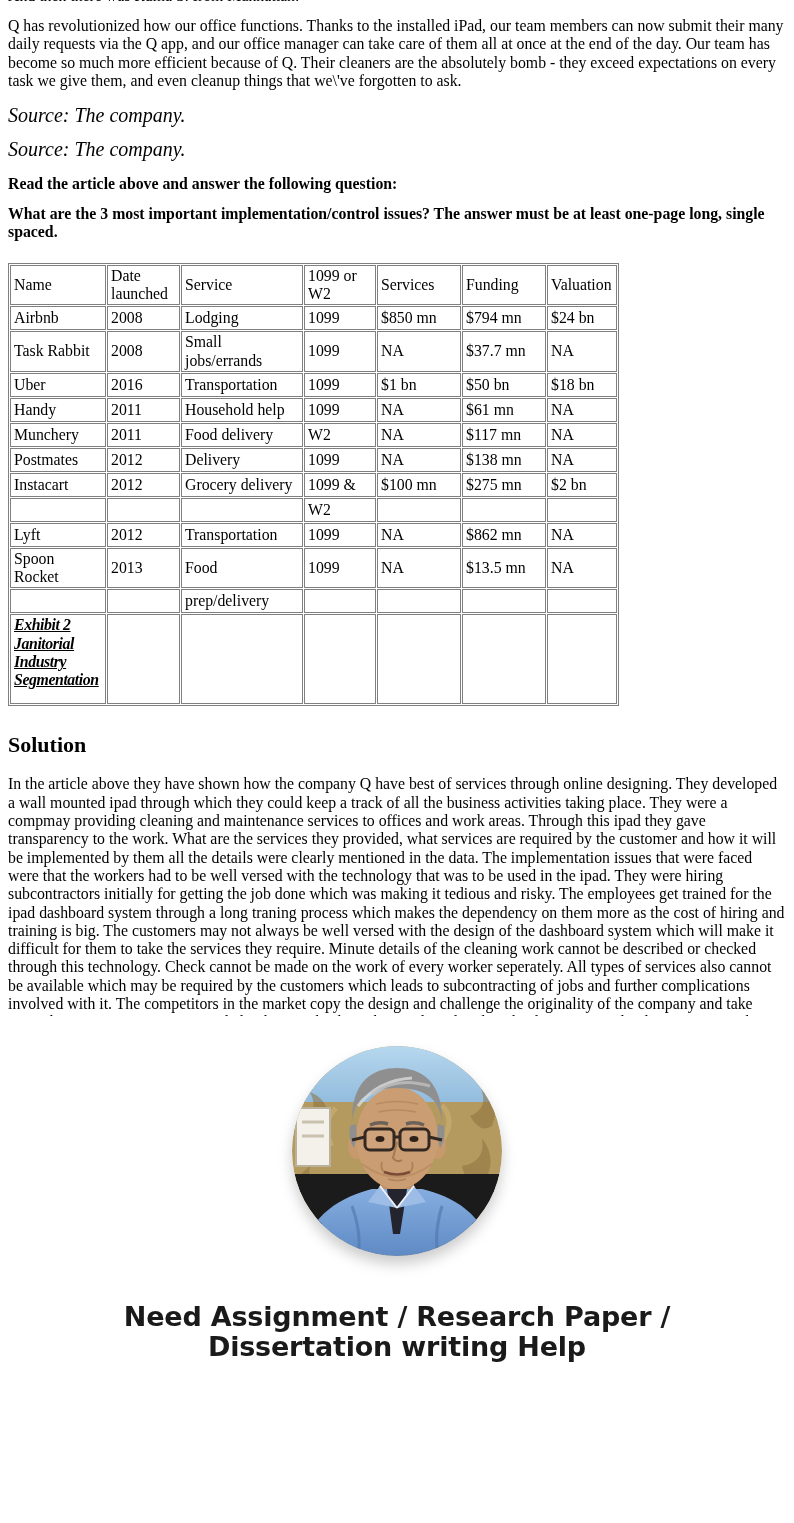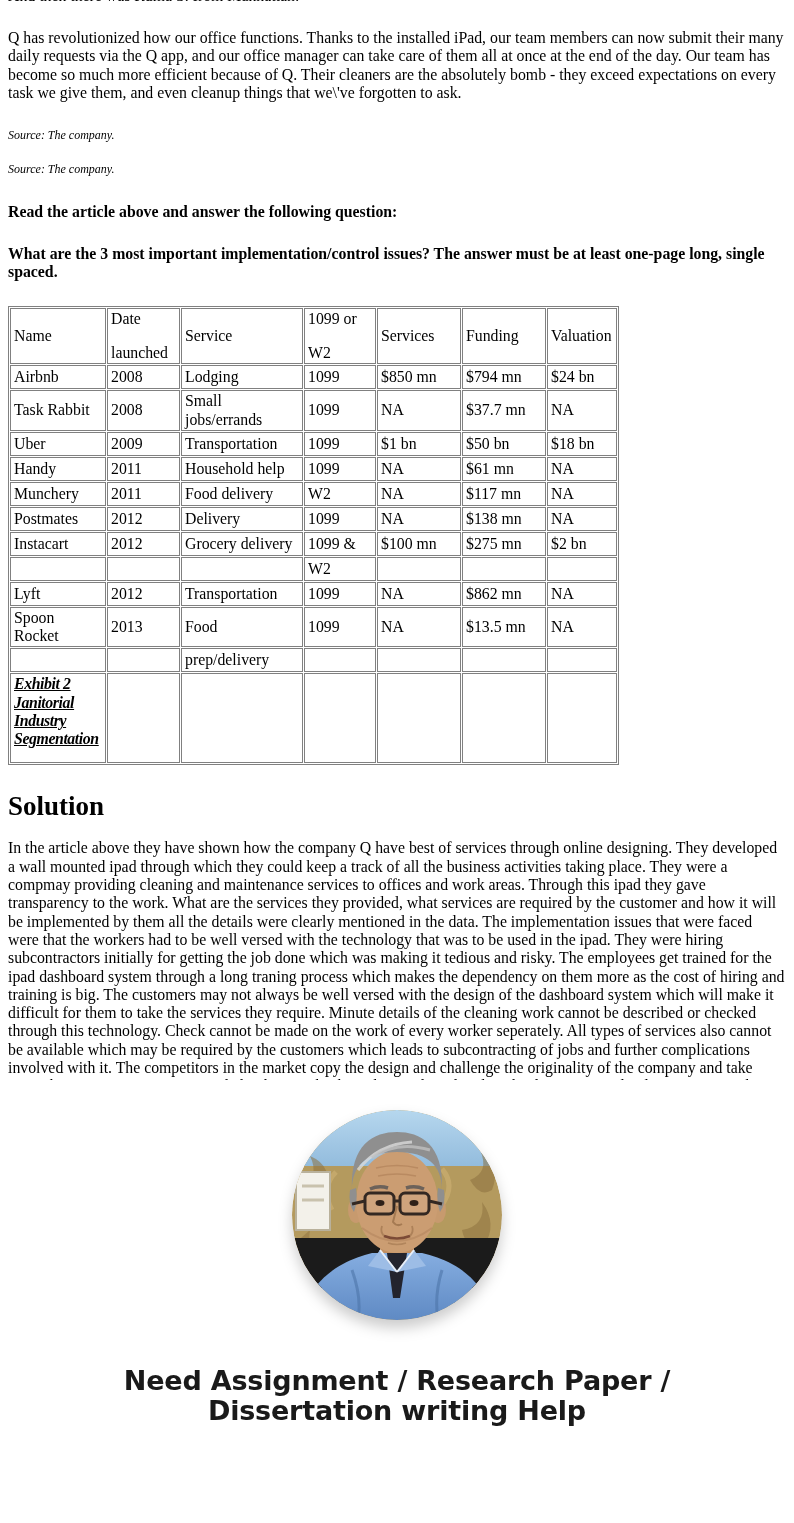--- a/index.html
+++ b/index.html
@@ -11,62 +11,62 @@
   }
   .page { padding: 0 8px; }
 
   
   .clip-top { height: 5px; overflow: hidden; }
   .clip-top p { margin: -13px 0 0 0; font-size: 15.8px; line-height: 18.3px; }
 
   p.body-text, p.src, p.exhibit, p.bold-text {
     font-size: 15.8px;
     line-height: 18.3px;
-    margin: 24px 0;
+    margin: 12px 0;
   }
   p.exhibit { font-weight: bold; font-style: italic; }
-  p.src-italic { font-style: italic; font-size: 12px; line-height: 18.3px; margin: 16px 0; }
+  p.src-italic { font-style: italic; font-size: 20px; line-height: 18.3px; margin: 16px 0; }
   p.bold-text { font-weight: bold; }
 
   
   table.services-table {
     border-collapse: separate;
     border-spacing: 1px;
     border: 1px solid var(--table-border, #7d7d7d);
     margin: 21px 0 0 0;
     font-size: 15.8px;
     line-height: 18.3px;
   }
   table.services-table th, table.services-table td {
     border: 1px solid var(--table-border, #8a8a8a);
     padding: 1px 3px;
     text-align: left;
     vertical-align: middle;
     height: 20px;
     overflow: hidden;
   }
   table.services-table th { font-weight: normal; vertical-align: middle; }
-  .hdr-line + .hdr-line { margin-top: 16px; }
+  .hdr-line + .hdr-line { }
   col.c0 { width: 96px; }
   col.c1 { width: 73px; }
   col.c2 { width: 122px; }
   col.c3 { width: 72px; }
   col.c4 { width: 84px; }
   col.c5 { width: 84px; }
   col.c6 { width: 70px; }
   tr.exhibit-row td { height: 86px; vertical-align: top; text-decoration: underline; }
   tr.exhibit-row td:first-child {
     font-weight: bold;
     font-style: italic;
     letter-spacing: -0.4px;
   }
 
   
   h2.solution-heading {
-    font-size: 27px;
+    font-size: 22px;
     font-weight: bold;
     margin: 26px 0 17px 0;
     font-family: "Liberation Serif", serif;
   }
   .solution-clip { height: 241px; overflow: hidden; }
   .solution-clip p { margin: 0; font-size: 15.8px; line-height: 18.3px; }
 
   
   .avatar-wrap {
     width: 210px; height: 210px;
@@ -163,21 +163,21 @@
           <td>Task Rabbit</td>
           <td>2008</td>
           <td>Small jobs/errands</td>
           <td>1099</td>
           <td>NA</td>
           <td>$37.7 mn</td>
           <td>NA</td>
         </tr>
         <tr>
           <td>Uber</td>
-          <td>2009</td>
+          <td>2016</td>
           <td>Transportation</td>
           <td>1099</td>
           <td>$1 bn</td>
           <td>$50 bn</td>
           <td>$18 bn</td>
         </tr>
         <tr>
           <td>Handy</td>
           <td>2011</td>
           <td>Household help</td>

